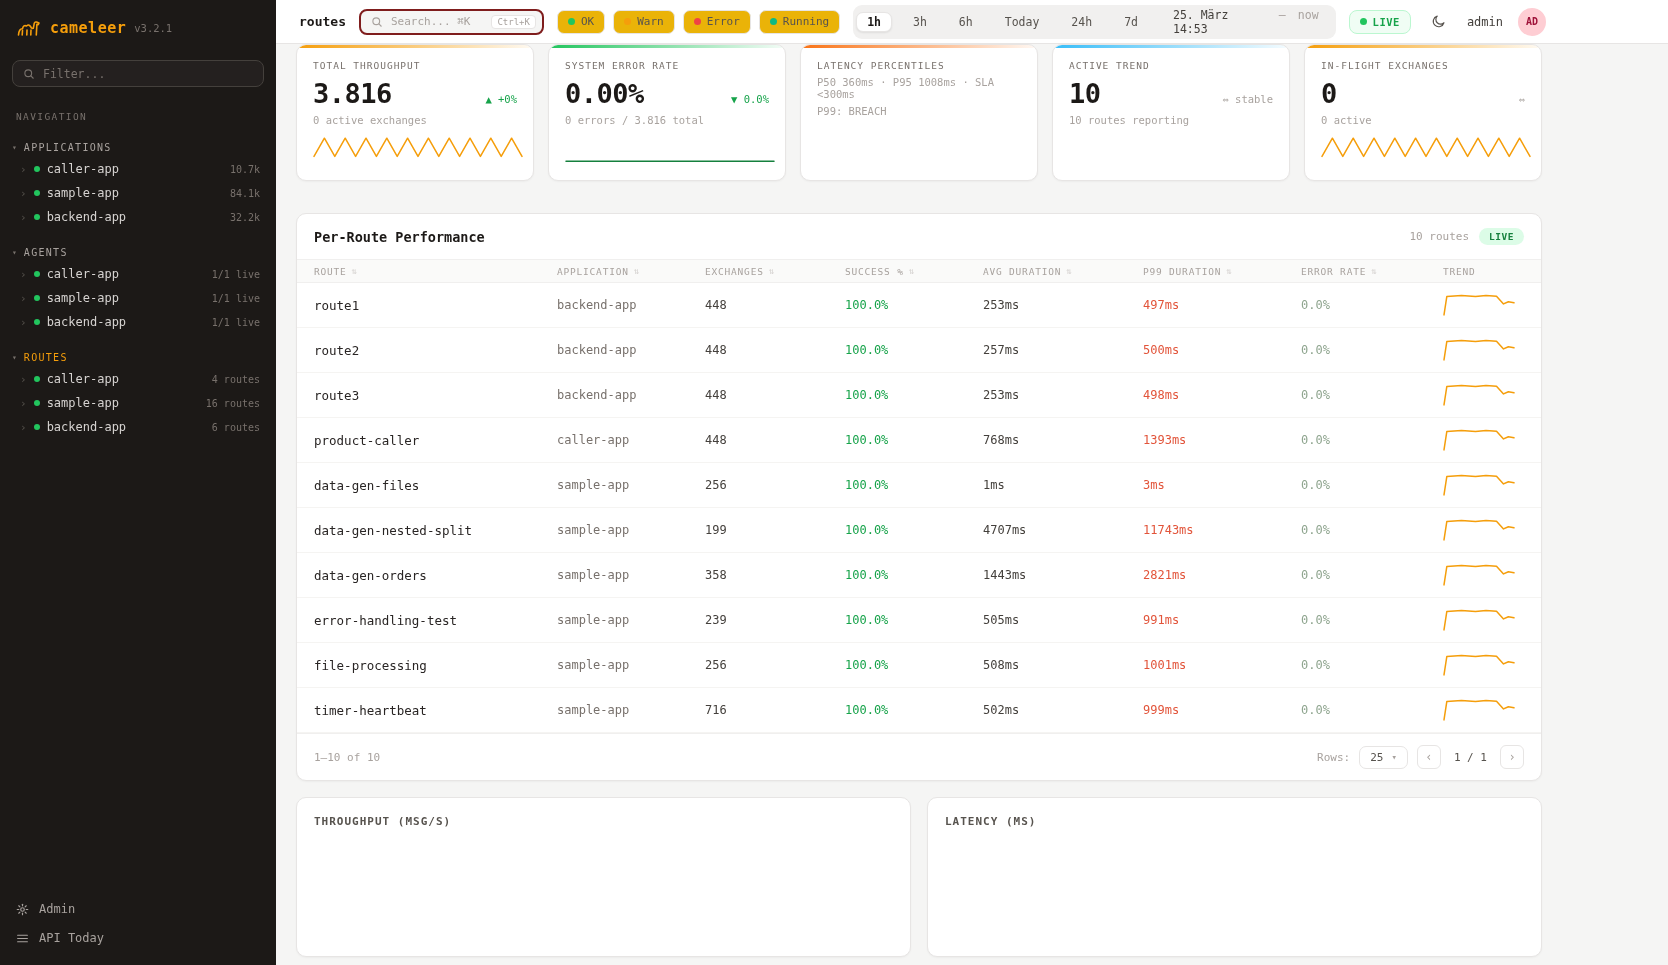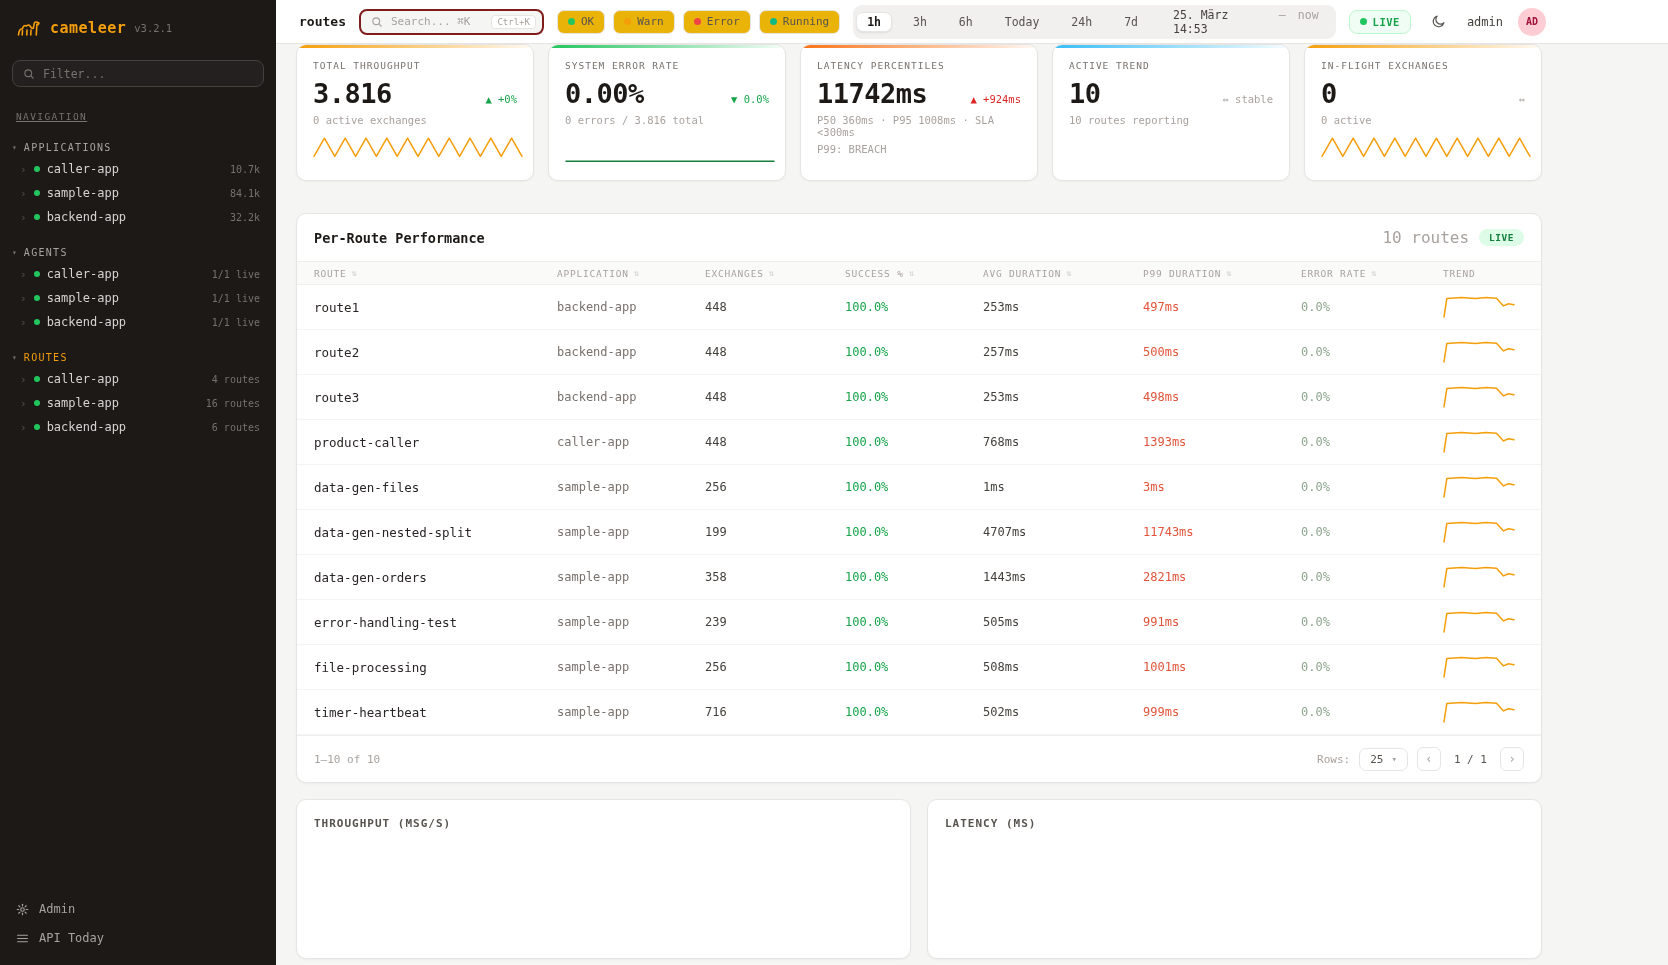--- a/index.html
+++ b/index.html
@@ -10,21 +10,21 @@
   
   .sidebar { width:276px; flex:none; background:#1c1917; color:#d6d3d1; display:flex; flex-direction:column; padding-top:12px; }
   .logo-row { display:flex; align-items:center; gap:8px; padding:0 16px; height:32px; }
   .logo-icon svg { display:block; }
   .logo-text { color:#f59e0b; font-weight:700; font-size:15px; letter-spacing:.5px; }
   .logo-ver { color:#78716c; font-size:10.5px; }
   .filter-box { margin:16px 12px 0; display:flex; align-items:center; gap:8px; border:1px solid #44403c; border-radius:8px; height:27px; padding:0 10px; background:rgba(41,37,36,.6); }
   .filter-box svg { flex:none; }
   .filter-box input { background:transparent; border:none; outline:none; color:#d6d3d1; font:inherit; font-size:11.5px; width:100%; }
   .filter-box input::placeholder { color:#78716c; }
-  .nav-label { margin:24px 16px 2px; font-size:9.5px; letter-spacing:1.4px; color:#78716c;text-decoration:underline; }
+  .nav-label { margin:24px 16px 2px; font-size:9.5px; letter-spacing:1.4px; color:#78716c; }
   .group-header { display:flex; align-items:center; gap:7px; padding:6px 16px 4px 12px; margin-top:12px; cursor:pointer; }
   .caret { font-size:8px; color:#78716c; }
   .group-label { font-size:10px; letter-spacing:1.3px; color:#a8a29e; }
   .nav-item { display:flex; align-items:center; gap:7px; padding:5px 16px 5px 20px; font-size:12px; cursor:pointer; }
   .chev { color:#57534e; font-size:11px; line-height:1; }
   .dot { width:7px; height:7px; border-radius:50%; background:#22c55e; flex:none; }
   .nav-item .dot { width:6px; height:6px; }
   .item-name { color:#d6d3d1; }
   .item-badge { margin-left:auto; color:#78716c; font-size:10px; }
   .sidebar-footer { margin-top:auto; padding:10px 16px 20px; display:flex; flex-direction:column; gap:15px; }
@@ -63,21 +63,21 @@
   .kpi-sub { font-size:10.5px; color:#a8a29e; margin-top:5px; }
   .kpi-spark { height:32px; margin-top:6px; }
   .kpi-spark.spark-low { height:22px; margin-top:18px; }
 
   
   .panel { background:#fff; border:1px solid #e7e5e4; border-radius:10px; box-shadow:0 1px 2px rgba(0,0,0,.04); }
   .perf { margin-top:32px; }
   .perf-header { display:flex; align-items:center; padding:14px 17px; }
   .perf-title { font-size:13.5px; font-weight:700; color:#1c1917; }
   .perf-right { margin-left:auto; display:flex; align-items:center; gap:10px; }
-  .routes-count { font-size:16px; color:#a8a29e;text-align:center; }
+  .routes-count { font-size:11px; color:#a8a29e;text-align:center; }
   .live-badge { background:#dcfce7; color:#15803d; font-size:9.5px; font-weight:700; border-radius:999px; padding:3px 10px; letter-spacing:.5px; }
   .grid-cols { display:grid; grid-template-columns:260px 148px 140px 138px 160px 158px 142px 1fr; align-items:center; }
   .thead { background:#fafaf9; border-top:1px solid #f0efee; border-bottom:1px solid #f0efee; height:24px; }
   .th { font-size:9.5px; letter-spacing:.8px; color:#a8a29e; display:flex; gap:5px; align-items:center; cursor:pointer; }
   .th:first-child { padding-left:17px; }
   .sort { font-size:9px; color:#d6d3d1; }
   .row { height:45px; border-bottom:1px solid #f5f4f2; font-size:12px; cursor:pointer; }
   .cell-route { padding-left:17px; color:#292524; font-weight:500; font-size:12.5px; }
   .cell-app { color:#78716c; }
   .cell-exch { color:#44403c; }
@@ -337,24 +337,20 @@
           </div>
           <div class="kpi-sub">0 errors / 3.816 total</div>
           <div class="kpi-spark spark-low"><svg width="210" height="22" viewBox="0 0 210 22" preserveAspectRatio="none">
                 <polyline points="1.0,17.3 209.0,17.3" fill="none" stroke="#15803d" stroke-width="1.5" stroke-linejoin="round" stroke-linecap="round"></polyline>
               </svg></div>
         </div>
 
         <div class="kpi-card">
           <div class="kpi-accent" style="background:linear-gradient(90deg,#f97316,rgba(249,115,22,0.05))"></div>
           <div class="kpi-label">LATENCY PERCENTILES</div>
-          <div class="kpi-value-row">
-            <span class="kpi-value">11742ms</span>
-            <span class="kpi-delta" style="color:#dc2626">▲ +924ms</span>
-          </div>
           <div class="kpi-sub">P50 360ms · P95 1008ms · SLA &lt;300ms</div>
           <div class="kpi-sub">P99: BREACH</div>
         </div>
 
         <div class="kpi-card">
           <div class="kpi-accent" style="background:linear-gradient(90deg,#38bdf8,rgba(56,189,248,0.05))"></div>
           <div class="kpi-label">ACTIVE TREND</div>
           <div class="kpi-value-row">
             <span class="kpi-value">10</span>
             <span class="kpi-delta" style="color:#a8a29e">⇔ stable</span>

